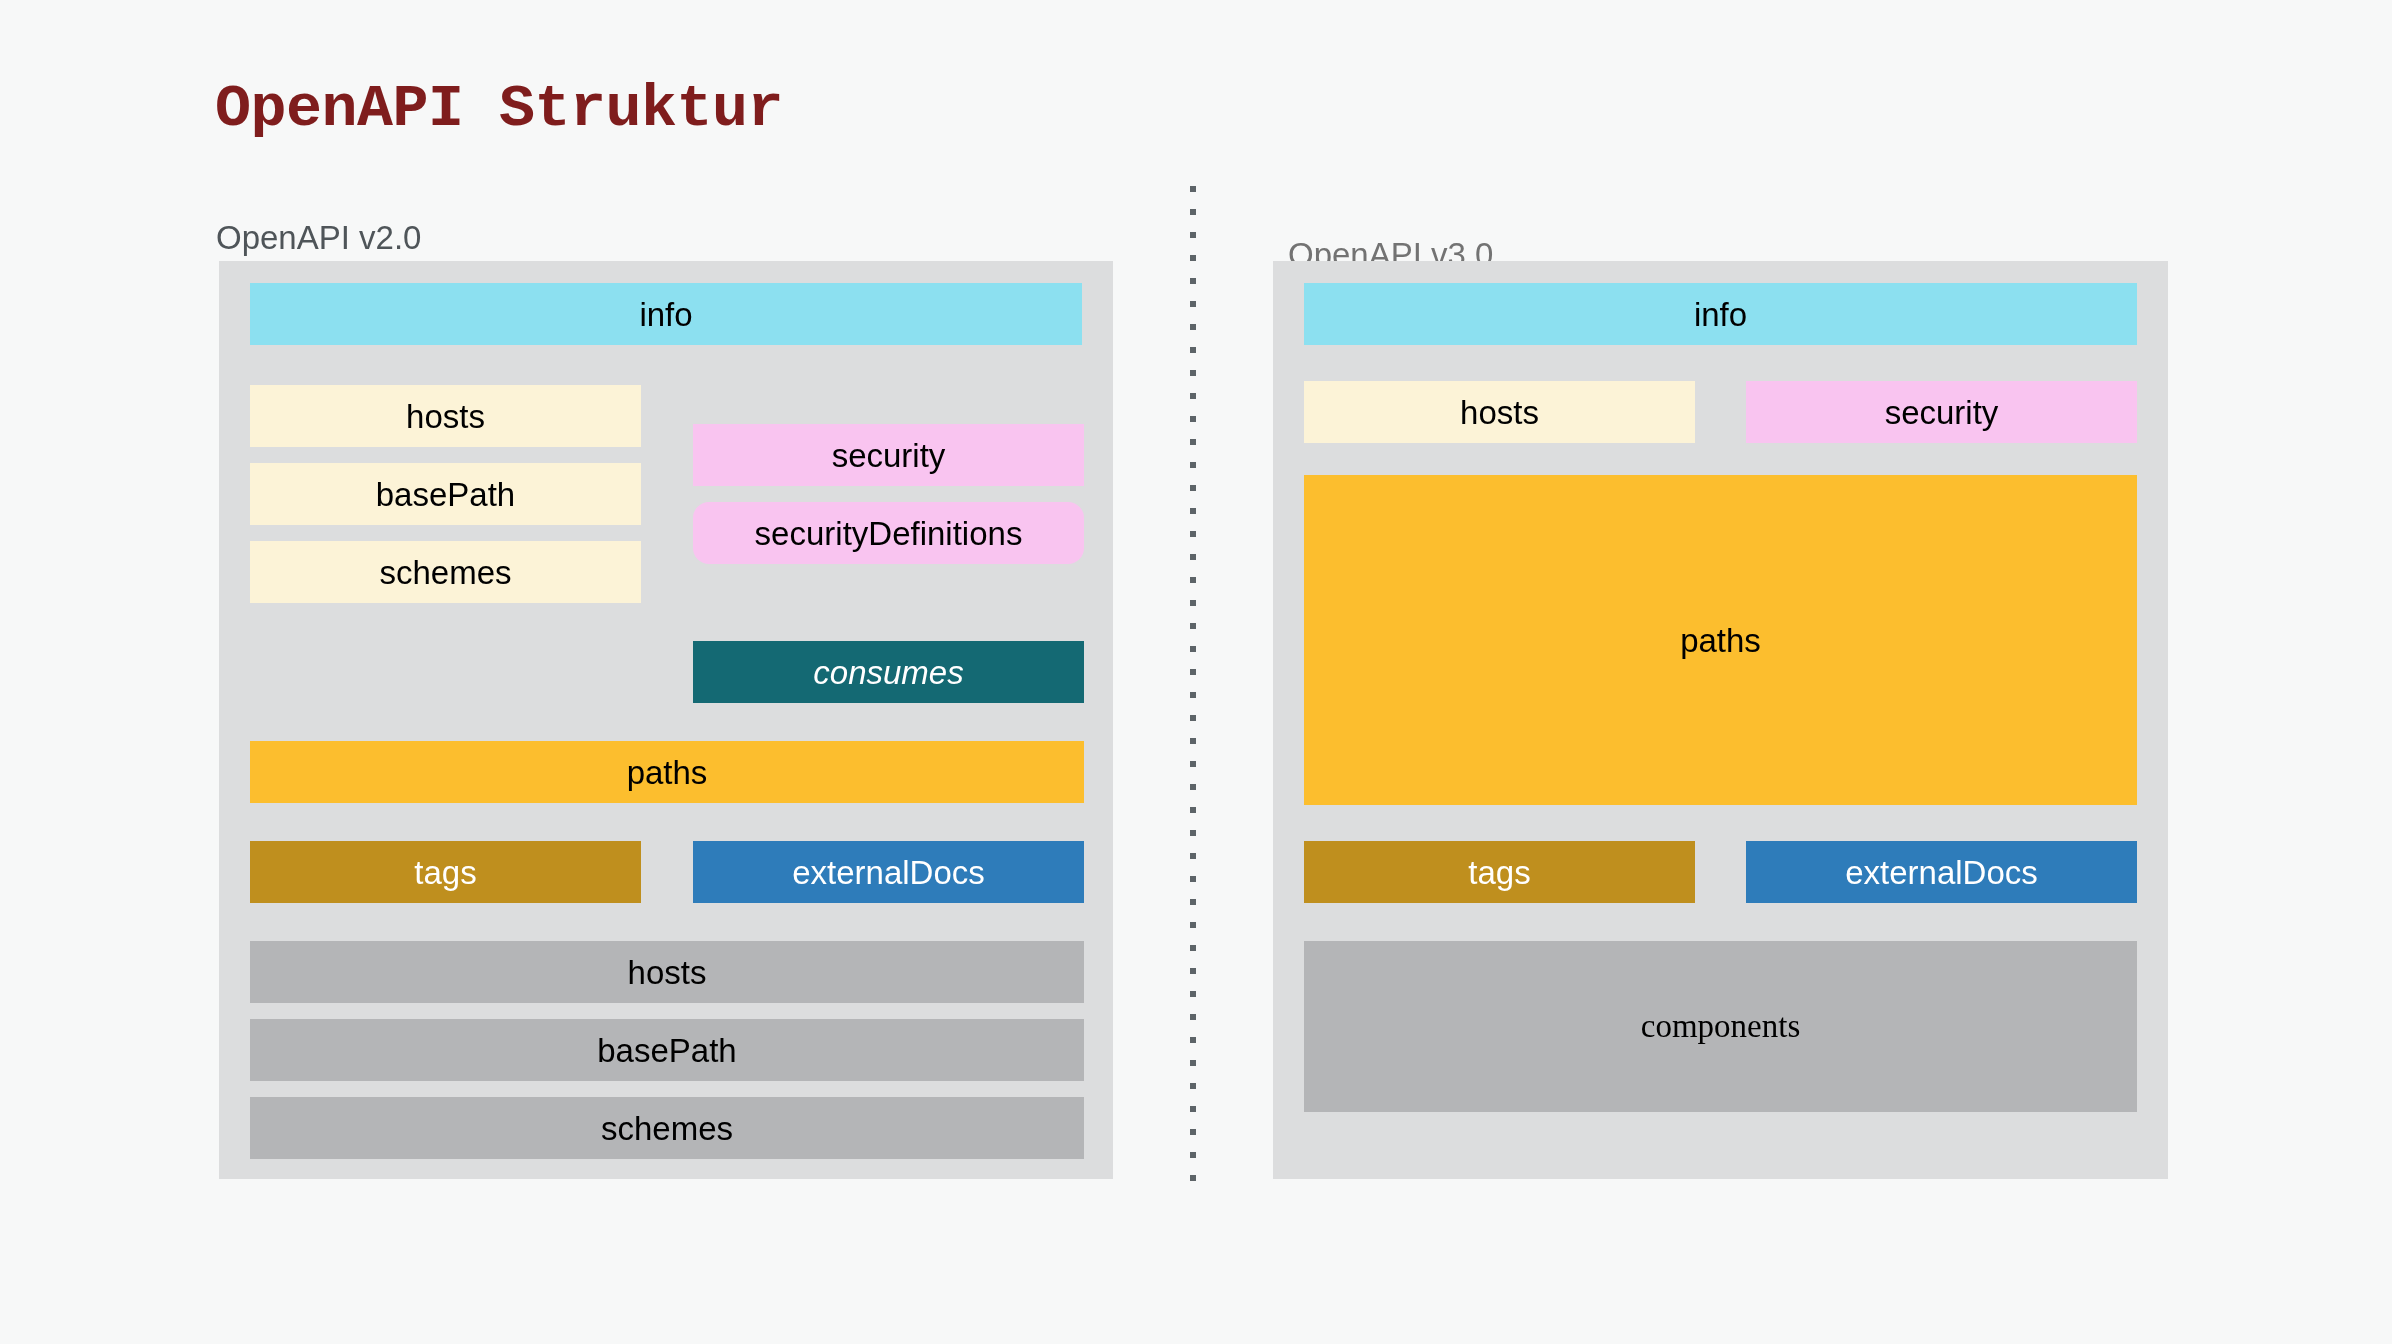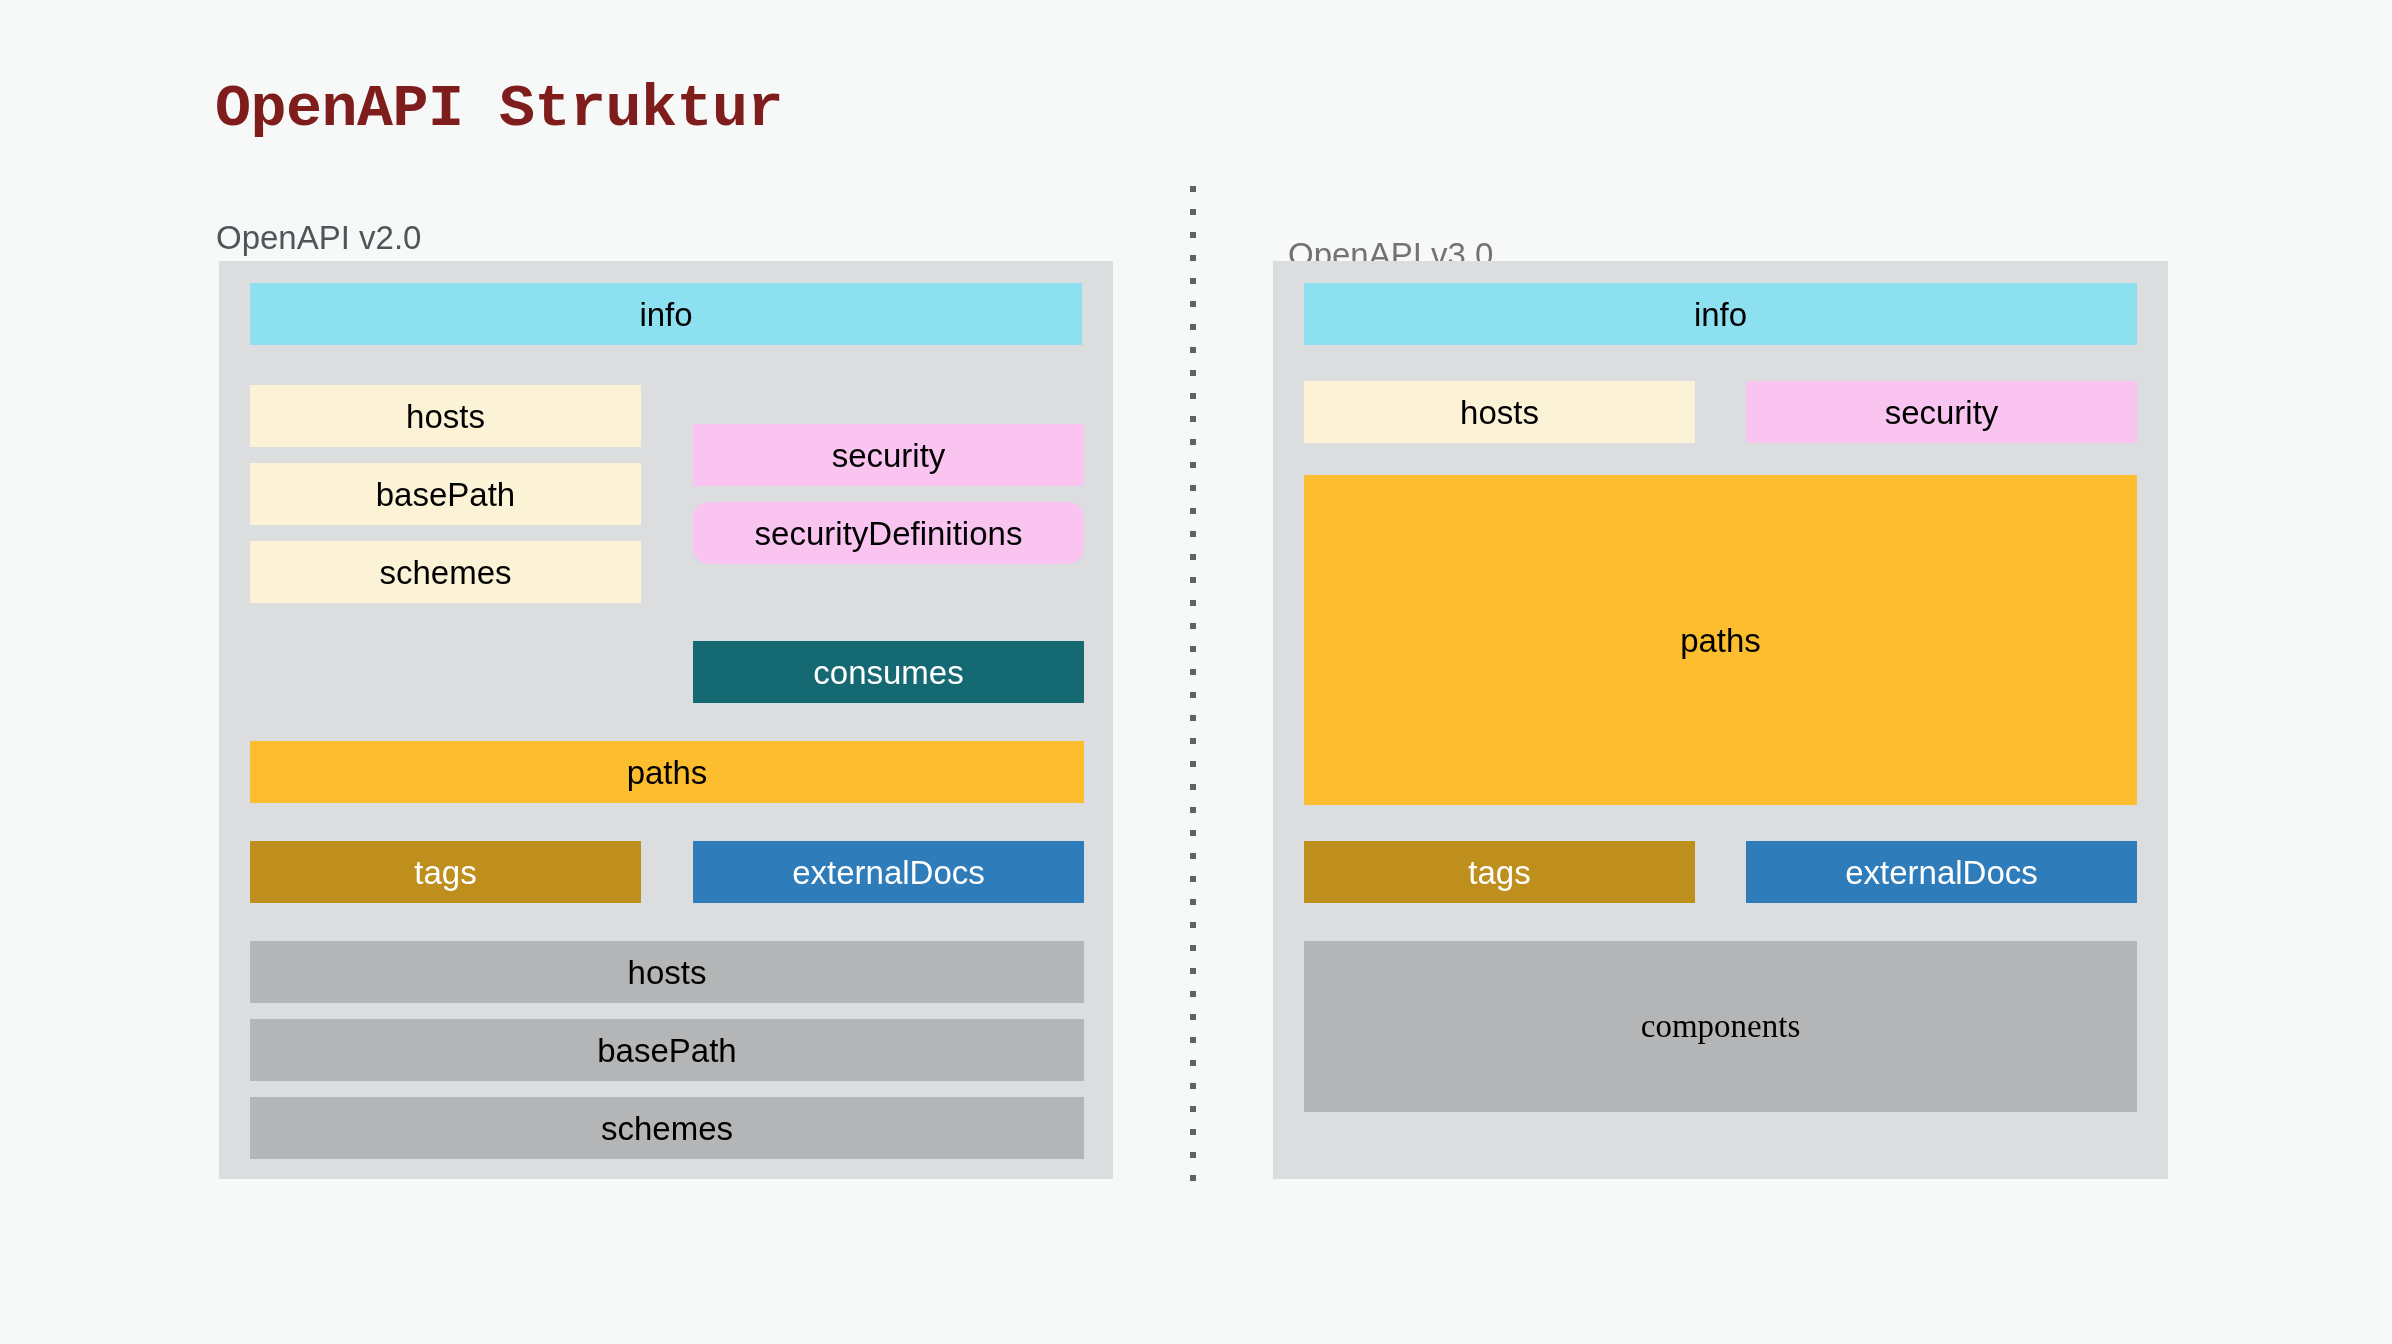--- a/index.html
+++ b/index.html
@@ -113,21 +113,21 @@
       </div>
       <div class="blk" style="left: 31px; top: 280px; width: 391px; height: 62px; background: rgb(252, 243, 215); color: rgb(0, 0, 0);">
         <span>schemes</span>
       </div>
       <div class="blk" style="left: 474px; top: 163px; width: 391px; height: 62px; background: rgb(249, 196, 240); color: rgb(0, 0, 0);">
         <span>security</span>
       </div>
       <div class="blk" style="left: 474px; top: 241px; width: 391px; height: 62px; background: rgb(249, 196, 240); color: rgb(0, 0, 0); border-radius: 16px;">
         <span>securityDefinitions</span>
       </div>
-      <div class="blk" style="left: 474px; top: 380px; width: 391px; height: 62px; background: rgb(20, 105, 115); color: rgb(255, 255, 255);">
+      <div class="blk" style="left: 474px; top: 380px; width: 391px; height: 62px; background: rgb(20, 105, 115); color: rgb(255, 255, 255); font-style: italic;">
         <span>consumes</span>
       </div>
       <div class="blk" style="left: 31px; top: 480px; width: 834px; height: 62px; background: rgb(252, 190, 46); color: rgb(0, 0, 0);">
         <span>paths</span>
       </div>
       <div class="blk" style="left: 31px; top: 580px; width: 391px; height: 62px; background: rgb(191, 143, 30); color: rgb(255, 255, 255);">
         <span>tags</span>
       </div>
       <div class="blk" style="left: 474px; top: 580px; width: 391px; height: 62px; background: rgb(46, 124, 186); color: rgb(255, 255, 255);">
         <span>externalDocs</span>

